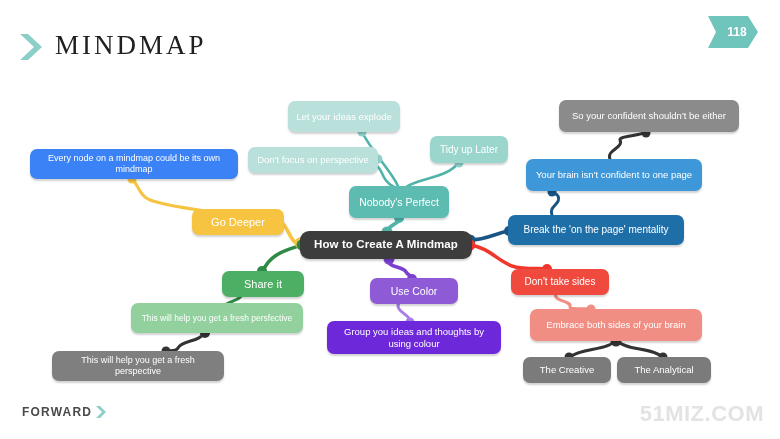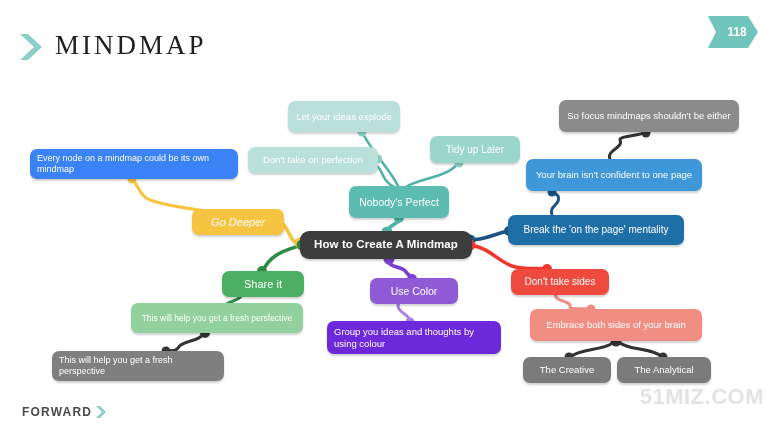--- a/index.html
+++ b/index.html
@@ -25,33 +25,34 @@
     display:flex;align-items:center;justify-content:center;
     color:#ffffff;font-size:12px;font-weight:bold;
     padding-left:8px;box-sizing:border-box;
   }
 
   
   #footer-logo{position:absolute;left:22px;top:405px;display:flex;align-items:flex-start;}
   #footer-logo .txt{font-size:12px;letter-spacing:1.2px;color:#4a4a4a;font-weight:bold;}
   #footer-logo svg{margin-left:2px;}
   #watermark{
-    position:absolute;right:16px;top:384px;
+    position:absolute;right:16px;top:401px;
     font-size:22px;font-weight:bold;letter-spacing:0.5px;
     color:#e3e3e3;
   }
 
   
   #map{position:absolute;left:0;top:0;width:780px;height:439px;}
   #edges{position:absolute;left:0;top:0;width:780px;height:439px;}
 
   .node{
     position:absolute;
     box-sizing:border-box;
     display:flex;align-items:center;justify-content:center;
+    text-align:center;
     border-radius:7px;
     color:#ffffff;
     line-height:1.18;
     padding:13px 7px;
     z-index:5;
   }
   .node.shadow{box-shadow:0 2px 2px rgba(0,0,0,.18);}
   .node.central{
     border-radius:9px;
     font-weight:bold;
@@ -150,32 +151,32 @@
         <circle cx="410" cy="322" r="4.5" fill="#a87ee8"></circle>
 
         <circle cx="205" cy="333" r="5" fill="#333333"></circle>
         <circle cx="166" cy="351" r="4.5" fill="#333333"></circle>
       </g>
     </svg>
 
     <div class="node central shadow" id="node-central" style="left: 300px; top: 231px; width: 172px; height: 28px; background: rgb(61, 61, 61); color: rgb(255, 255, 255); font-size: 11.5px;">How to Create A Mindmap</div>
 
     <div id="nodes-layer">
-        <div class="node shadow" style="left: 192px; top: 209px; width: 92px; height: 16px; background: rgb(247, 196, 65); font-size: 11px; font-style: italic;">Go Deeper</div>
+        <div class="node shadow" style="left: 192px; top: 209px; width: 92px; height: 16px; background: rgb(247, 196, 65); font-size: 11px;">Go Deeper</div>
         <div class="node shadow" style="left: 30px; top: 149px; width: 208px; height: 30px; background: #3b82f6; font-size: 9px;">Every node on a mindmap could be its own mindmap</div>
         <div class="node shadow" style="left: 222px; top: 271px; width: 82px; height: 24px; background: rgb(76, 175, 99); font-size: 11px;">Share it</div>
         <div class="node shadow" style="left: 131px; top: 303px; width: 172px; height: 30px; background: rgb(146, 209, 157); font-size: 8.5px;">This will help you get a fresh persfective</div>
         <div class="node shadow" style="left: 52px; top: 351px; width: 172px; height: 30px; background: rgb(127, 127, 127); font-size: 9px;">This will help you get a fresh perspective</div>
         <div class="node shadow" style="left: 349px; top: 186px; width: 100px; height: 32px; background: rgb(92, 188, 177); font-size: 10.5px;">Nobody's Perfect</div>
         <div class="node shadow" style="left: 288px; top: 101px; width: 112px; height: 31px; background: rgb(185, 224, 218); font-size: 9.5px;">Let your ideas explode</div>
-        <div class="node shadow" style="left: 248px; top: 147px; width: 130px; height: 25px; background: rgb(185, 224, 218); font-size: 9.5px;">Don't take on perfection</div>
-        <div class="node shadow" style="left: 430px; top: 136px; width: 90px; height: 27px; background: rgb(155, 214, 205); font-size: 10px;">Tidy up Later</div>
+        <div class="node shadow" style="left: 248px; top: 147px; width: 130px; height: 25px; background: rgb(185, 224, 218); font-size: 9.5px;">Don't focus on perspective</div>
+        <div class="node shadow" style="left: 430px; top: 136px; width: 78px; height: 27px; background: rgb(155, 214, 205); font-size: 10px;">Tidy up Later</div>
         <div class="node shadow" style="left: 508px; top: 215px; width: 176px; height: 30px; background: rgb(30, 111, 168); font-size: 10px;">Break the 'on the page' mentality</div>
         <div class="node shadow" style="left: 526px; top: 159px; width: 176px; height: 32px; background: rgb(61, 151, 217); font-size: 9.5px;">Your brain isn't confident to one page</div>
-        <div class="node shadow" style="left: 559px; top: 100px; width: 180px; height: 32px; background: rgb(139, 139, 139); font-size: 9.5px;">So focus mindmaps shouldn't be either</div>
+        <div class="node shadow" style="left: 559px; top: 100px; width: 180px; height: 32px; background: rgb(139, 139, 139); font-size: 9.5px;">So your confident shouldn't be either</div>
         <div class="node shadow" style="left: 511px; top: 269px; width: 98px; height: 24px; background: rgb(240, 74, 63); font-size: 10px;">Don't take sides</div>
         <div class="node shadow" style="left: 530px; top: 309px; width: 172px; height: 32px; background: rgb(241, 142, 132); font-size: 9.5px;">Embrace both sides of your brain</div>
         <div class="node shadow" style="left: 523px; top: 357px; width: 88px; height: 22px; background: rgb(123, 123, 123); font-size: 9.5px;">The Creative</div>
         <div class="node shadow" style="left: 617px; top: 357px; width: 94px; height: 22px; background: rgb(123, 123, 123); font-size: 9.5px;">The Analytical</div>
         <div class="node shadow" style="left: 370px; top: 278px; width: 88px; height: 24px; background: rgb(142, 90, 214); font-size: 10.5px;">Use Color</div>
         <div class="node shadow" style="left: 327px; top: 321px; width: 174px; height: 33px; background: #6d28d9; font-size: 9.5px;">Group you ideas and thoughts by using colour</div>
       </div>
   </div>
 
   <div id="footer-logo">

